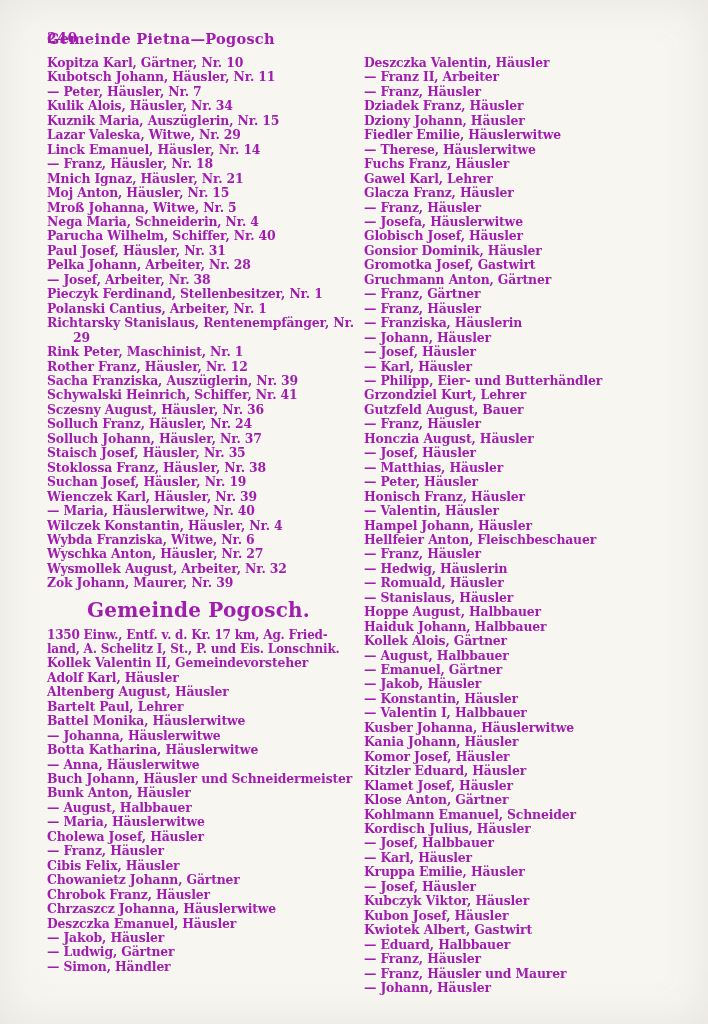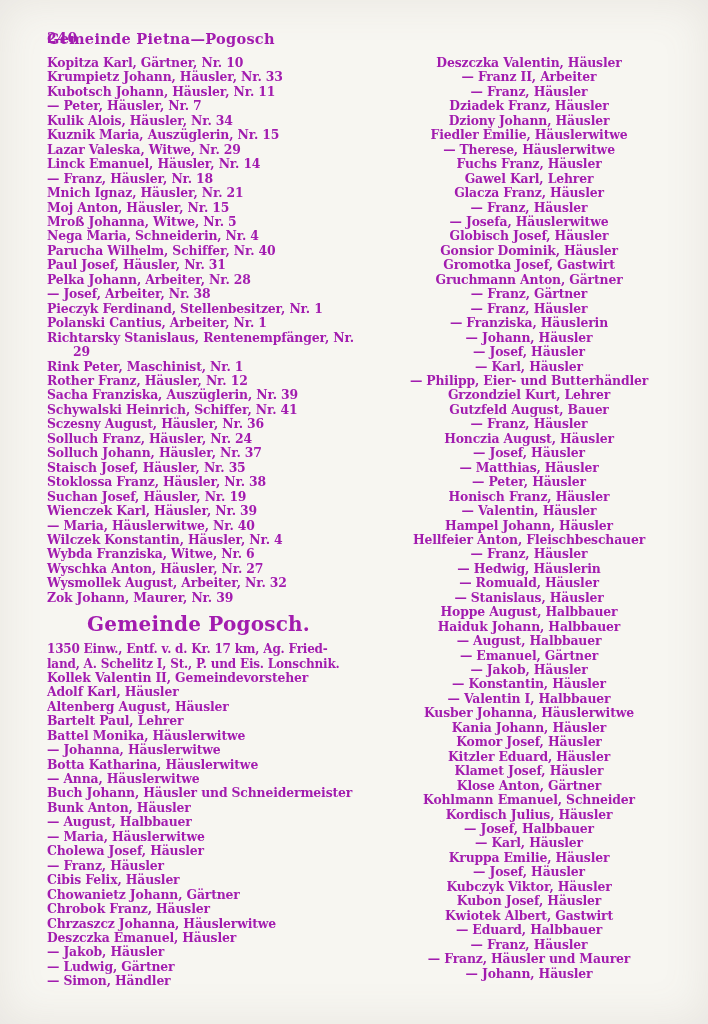--- a/index.html
+++ b/index.html
@@ -39,21 +39,21 @@
     top: 0;
     text-align: left;
     font-size: 14.5px;
     letter-spacing: 0.3px;
   }
   .col {
     position: absolute;
     top: 56px;
   }
   .col-left  { left: 47px;  width: 313px; }
-  .col-right { left: 364px; width: 330px; text-align: center; }
+  .col-right { left: 364px; width: 330px; }
   .entry-line {
     font-size: 12.4px;
     line-height: 14.45px;
     font-weight: bold;
     letter-spacing: -0.15px;
     padding-left: 26px;
     text-indent: -26px;
     white-space: normal;
   }
   .section-heading {
@@ -77,21 +77,20 @@
 <div class="page">
 
   <div class="header">
     <span class="page-num">240</span>
     <span class="header-title">Gemeinde Pietna—Pogosch</span>
   </div>
 
   <div class="col col-left">
     <div>
         <div class="entry-line">Kopitza Karl, Gärtner, Nr. 10</div>
-        <div class="entry-line">Krumpietz Johann, Häusler, Nr. 33</div>
         <div class="entry-line">Kubotsch Johann, Häusler, Nr. 11</div>
         <div class="entry-line">— Peter, Häusler, Nr. 7</div>
         <div class="entry-line">Kulik Alois, Häusler, Nr. 34</div>
         <div class="entry-line">Kuznik Maria, Auszüglerin, Nr. 15</div>
         <div class="entry-line">Lazar Valeska, Witwe, Nr. 29</div>
         <div class="entry-line">Linck Emanuel, Häusler, Nr. 14</div>
         <div class="entry-line">— Franz, Häusler, Nr. 18</div>
         <div class="entry-line">Mnich Ignaz, Häusler, Nr. 21</div>
         <div class="entry-line">Moj Anton, Häusler, Nr. 15</div>
         <div class="entry-line">Mroß Johanna, Witwe, Nr. 5</div>
@@ -190,20 +189,21 @@
         <div class="entry-line">Honisch Franz, Häusler</div>
         <div class="entry-line">— Valentin, Häusler</div>
         <div class="entry-line">Hampel Johann, Häusler</div>
         <div class="entry-line">Hellfeier Anton, Fleischbeschauer</div>
         <div class="entry-line">— Franz, Häusler</div>
         <div class="entry-line">— Hedwig, Häuslerin</div>
         <div class="entry-line">— Romuald, Häusler</div>
         <div class="entry-line">— Stanislaus, Häusler</div>
         <div class="entry-line">Hoppe August, Halbbauer</div>
         <div class="entry-line">Haiduk Johann, Halbbauer</div>
+        <div class="entry-line">Kollek Alois, Gärtner</div>
         <div class="entry-line">— August, Halbbauer</div>
         <div class="entry-line">— Emanuel, Gärtner</div>
         <div class="entry-line">— Jakob, Häusler</div>
         <div class="entry-line">— Konstantin, Häusler</div>
         <div class="entry-line">— Valentin I, Halbbauer</div>
         <div class="entry-line">Kusber Johanna, Häuslerwitwe</div>
         <div class="entry-line">Kania Johann, Häusler</div>
         <div class="entry-line">Komor Josef, Häusler</div>
         <div class="entry-line">Kitzler Eduard, Häusler</div>
         <div class="entry-line">Klamet Josef, Häusler</div>

